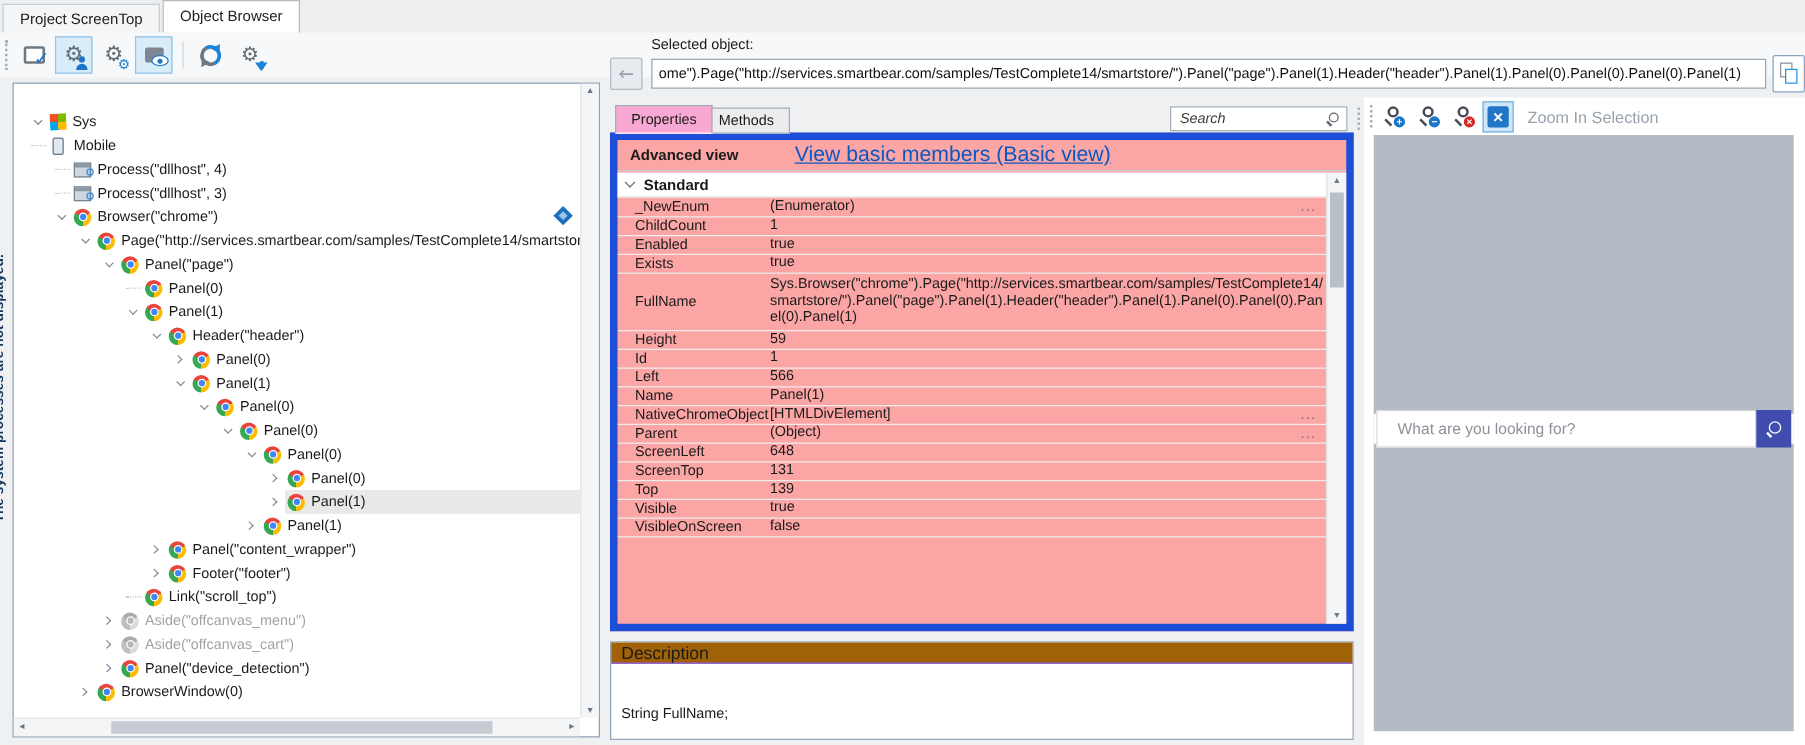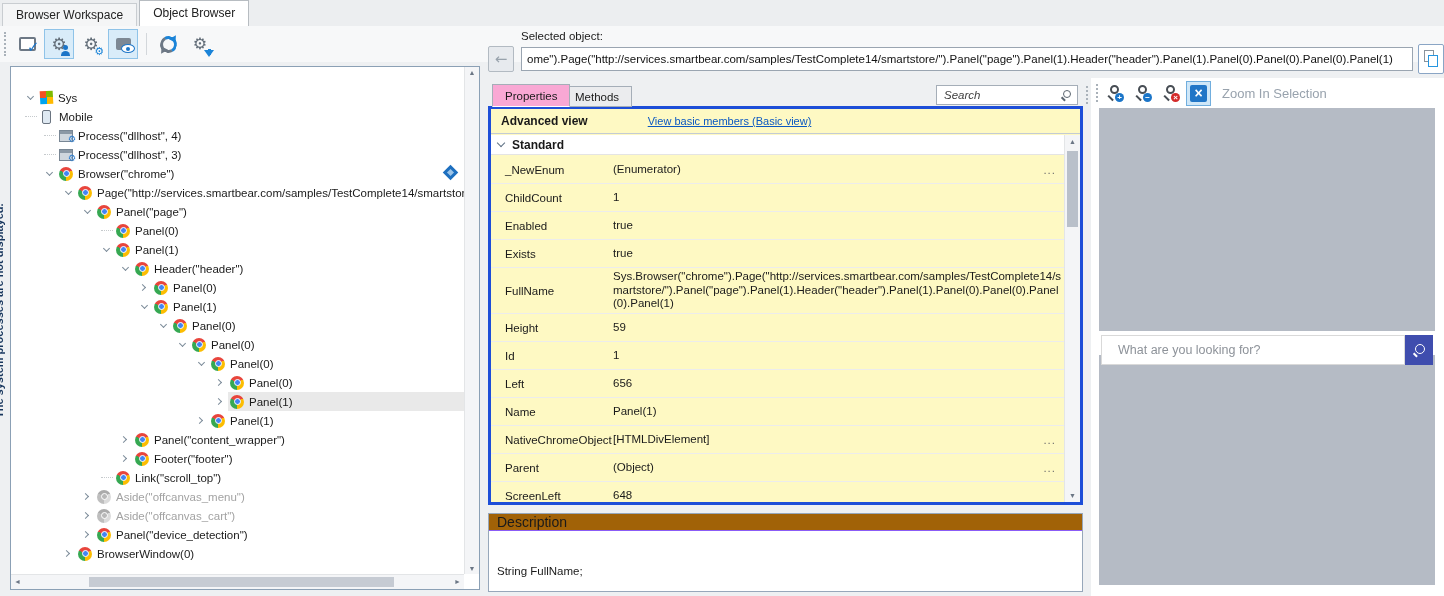--- a/index.html
+++ b/index.html
@@ -92,29 +92,29 @@
   .ptab{position:absolute;height:23px;line-height:22px;padding:0 12px;font-size:11.5px;background:#ebecee;
         border:1px solid #a5aeb8;z-index:3}
   .ptab.active{background:#f9a8d4;border-bottom-color:#fff;z-index:4}
   .psearch{position:absolute;left:936px;top:85px;width:142px;height:20px;border:1px solid #a5aeb8;background:#fff;
            display:flex;align-items:center;padding:0 5px}
   .psearch input{flex:1;border:none;outline:none;font-size:11.5px;font-family:"Liberation Sans",sans-serif;min-width:0}
   .psearch input::placeholder{font-style:italic;color:#3c3c3c}
   .smag{position:relative;width:11px;height:11px;flex:none}
   .smag::before{content:'';position:absolute;left:2px;top:0;width:6px;height:6px;border:1.4px solid #5c6670;border-radius:50%}
   .smag::after{content:'';position:absolute;left:0;bottom:1px;width:5px;height:1.6px;background:#5c6670;transform:rotate(45deg)}
-  .props-box{position:absolute;left:488px;top:106px;width:595px;height:399px;background:#fef9c3;border:3px solid #1d4ed8}
+  .props-box{position:absolute;left:488px;top:106px;width:595px;height:399px;background:#fca5a5;border:6px solid #1d4ed8}
   .adv-row{position:absolute;left:0;top:0;right:0;height:25px;display:flex;align-items:center;padding-left:10px;border-bottom:1px solid #c3cbd4}
   .adv-label{font-weight:bold;font-size:12px}
-  .adv-link{margin-left:60px;color:#0a58c2;text-decoration:underline;font-size:11px;cursor:pointer}
+  .adv-link{margin-left:45px;color:#0a58c2;text-decoration:underline;font-size:17px;cursor:pointer}
   .std-row{position:absolute;left:0;top:26px;right:16px;height:20px;display:flex;align-items:center;padding-left:7px;
            font-weight:bold;font-size:12px;border-bottom:1px solid #e4e4e4;background:#fff}
   .std-chev{width:6px;height:6px;border-right:1.6px solid #5f7184;border-bottom:1.6px solid #5f7184;transform:rotate(45deg);margin-right:8px;margin-top:-3px}
   .ptable{position:absolute;left:0;top:47px;right:16px;bottom:0;overflow:hidden}
-  .prow{display:flex;align-items:center;height:28px;border-bottom:1px solid #ececec}
+  .prow{display:flex;align-items:center;height:15px;border-bottom:1px solid #ececec}
   .prow.multi{height:46px}
   .pname{width:122px;padding-left:14px;flex:none;color:#1a1a1a}
   .pval{flex:1;line-height:13.5px;word-break:break-all;padding-right:2px;color:#1a1a1a}
   .pmore{flex:none;width:22px;color:#6f6f6f;text-align:right;padding-right:8px;letter-spacing:1px}
   .pmore::after{content:'...'}
   .pscroll{position:absolute;right:0;top:26px;bottom:0;width:16px;background:#f4f5f7;border-left:1px solid #e3e5e7}
   .pscroll .up{position:absolute;top:3px;left:0;right:0;text-align:center;font-size:7px;color:#6b7685}
   .pscroll .down{position:absolute;bottom:3px;left:0;right:0;text-align:center;font-size:7px;color:#6b7685}
   .pthumb{position:absolute;left:2px;top:16px;width:11px;height:76px;background:#b9c0ca}
 
@@ -132,34 +132,34 @@
   .ztitle{margin-left:8px;color:#98a2ad;font-size:13px}
   .mag{position:relative;width:17px;height:16px}
   .mag .ring{position:absolute;left:4px;top:0;width:9px;height:9px;border:2.4px solid #474d54;border-radius:50%}
   .mag .handle{position:absolute;left:1px;bottom:2px;width:7px;height:2.4px;background:#474d54;transform:rotate(45deg)}
   .mag .badge{position:absolute;right:-1px;bottom:-1px;width:9px;height:9px;border-radius:50%;color:#fff;
               font-size:8px;line-height:9px;text-align:center;font-weight:bold}
   .badge.blue{background:#1b75c8}
   .badge.red{background:#d42a2a}
   .fit{width:17px;height:17px;background:#2176c7;border-radius:2px;color:#fff;font-size:14px;line-height:16px;text-align:center;font-weight:bold}
   .zoom-preview{position:absolute;left:8px;right:9px;top:30px;bottom:11px;background:#b5bbc5}
-  .pv-strip{position:absolute;left:0;right:0;top:223px;height:24px;background:#fff;display:flex;align-items:flex-start;padding:4px 2px}
+  .pv-strip{position:absolute;left:0;right:0;top:223px;height:24px;background:#fff;display:flex;align-items:center;padding:4px 2px}
   .pv-input{flex:1;height:30px;border:1px solid #d9d9d9;background:#fff;font-size:12.5px;padding-left:16px;outline:none;
             font-family:"Liberation Sans",sans-serif;min-width:0}
   .pv-input::placeholder{color:#8d9299}
   .pv-btn{width:28px;height:30px;background:#3f4dae;display:flex;align-items:center;justify-content:center;flex:none}
   .wmag{position:relative;width:13px;height:13px}
   .wmag::before{content:'';position:absolute;left:2px;top:0;width:8px;height:8px;border:1.6px solid #fff;border-radius:50%}
   .wmag::after{content:'';position:absolute;left:0;bottom:1px;width:5px;height:1.6px;background:#fff;transform:rotate(45deg)}
 </style>
 </head>
 <body>
 
 <div class="tabbar">
-  <div class="doc-tab">Browser Workspace</div>
+  <div class="doc-tab">Project ScreenTop</div>
   <div class="doc-tab active">Object Browser</div>
 </div>
 
 <div class="toolbar">
   <div class="grip"></div>
   <div class="tbtn">
     <span class="ic-window">
         <span class="chk">✓</span>
       </span>
   </div>
@@ -444,21 +444,21 @@
       <div class="prow">
         <div class="pname">Height</div>
         <div class="pval">59</div>
       </div>
       <div class="prow">
         <div class="pname">Id</div>
         <div class="pval">1</div>
       </div>
       <div class="prow">
         <div class="pname">Left</div>
-        <div class="pval">656</div>
+        <div class="pval">566</div>
       </div>
       <div class="prow">
         <div class="pname">Name</div>
         <div class="pval">Panel(1)</div>
       </div>
       <div class="prow">
         <div class="pname">NativeChromeObject</div>
         <div class="pval">[HTMLDivElement]</div>
         <div class="pmore"></div>
       </div>
@@ -467,20 +467,24 @@
         <div class="pval">(Object)</div>
         <div class="pmore"></div>
       </div>
       <div class="prow">
         <div class="pname">ScreenLeft</div>
         <div class="pval">648</div>
       </div>
       <div class="prow">
         <div class="pname">ScreenTop</div>
         <div class="pval">131</div>
+      </div>
+      <div class="prow">
+        <div class="pname">Top</div>
+        <div class="pval">139</div>
       </div>
       <div class="prow">
         <div class="pname">Visible</div>
         <div class="pval">true</div>
       </div>
       <div class="prow">
         <div class="pname">VisibleOnScreen</div>
         <div class="pval">false</div>
       </div>
     </div>

